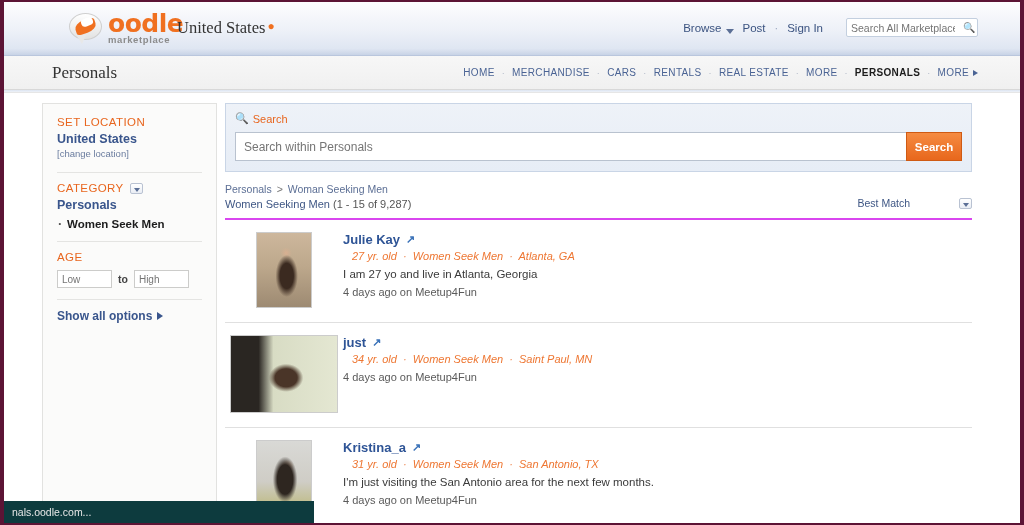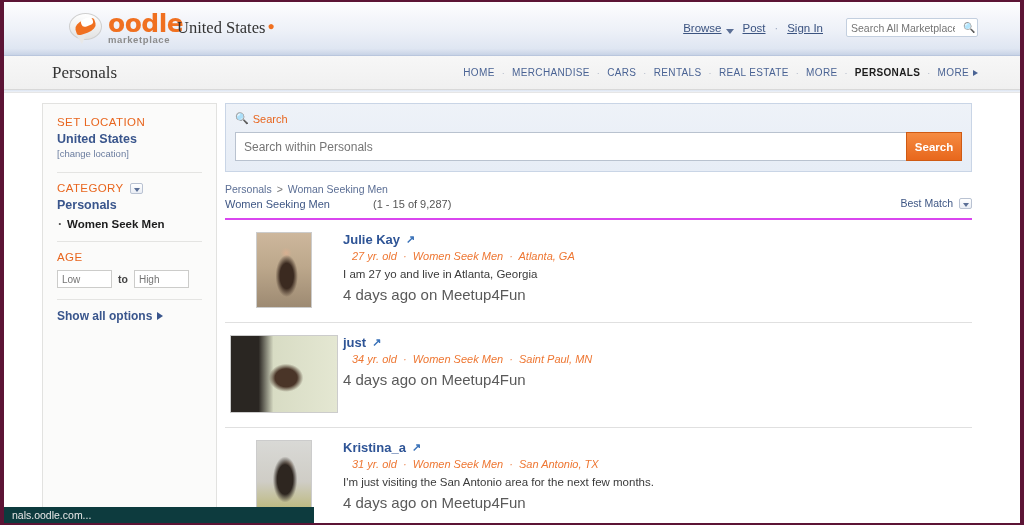--- a/index.html
+++ b/index.html
@@ -128,21 +128,21 @@
     display: flex;
     align-items: center;
     font-size: 11.5px;
     color: #3b5380;
   }
   .header-right a {
     color: #3b5380;
     text-decoration: none;
     white-space: nowrap;
   }
-  .hr-item { margin-right: 9px; display:flex; align-items:flex-end;text-decoration:underline; }
+  .hr-item { margin-right: 9px; display:flex; align-items:flex-end; }
   .caret-down {
     display: inline-block;
     width: 0; height: 0;
     border-left: 4px solid transparent;
     border-right: 4px solid transparent;
     border-top: 5px solid #5b6f96;
     margin-left: 4px;
   }
   .hr-dot { color:#9aa7bf; margin-right:9px; font-size:11px; }
 
@@ -383,29 +383,30 @@
     font-size: 10.5px;
     color: #5c6f95;
   }
   .breadcrumb a { color:#5c6f95; text-decoration:none; }
   .crumb-sep { color:#777; margin:0 2px; }
   .result-line {
     font-size: 11px;
     color: #3e5684;
     margin-top: 3px;
   }
-  .result-count { color: #555555; margin-left: 40px; }
+  .result-count { color: #555555; }
   .sort-box {
     position: absolute;
     right: 0;
     top: 14px;
     display: flex;
     align-items: center;
     font-size: 10.5px;
     color: #3e5684;
+    gap: 43px;
   }
   .sort-dd {
     display:inline-block;
     width: 13px; height: 11px;
     border: 1px solid #b9c2d2;
     border-radius: 2px;
     background: linear-gradient(to bottom,#ffffff,#e9edf4);
     margin-left: 6px;
     position: relative;
   }
@@ -486,31 +487,31 @@
     margin-bottom: 6px;
     margin-left: 9px;
   }
   .meta-dot { color:#ee8a55; margin: 0 3px; }
   .listing-desc {
     font-size: 11.5px;
     color: #3a3a3a;
     margin-bottom: 6px;
   }
   .listing-source {
-    font-size: 15px;
+    font-size: 11px;
     color: #5a5a5a;
   }
 
   
   .status-bar {
     position: absolute;
     left: 0;
     bottom: 0;
     width: 310px;
-    height: 16px;
+    height: 22px;
     background: #0d3b3e;
     color: #e8e8e8;
     font-size: 10.5px;
     display: flex;
     align-items: center;
     padding-left: 8px;
     z-index: 30;
   }
 </style>
 </head>

